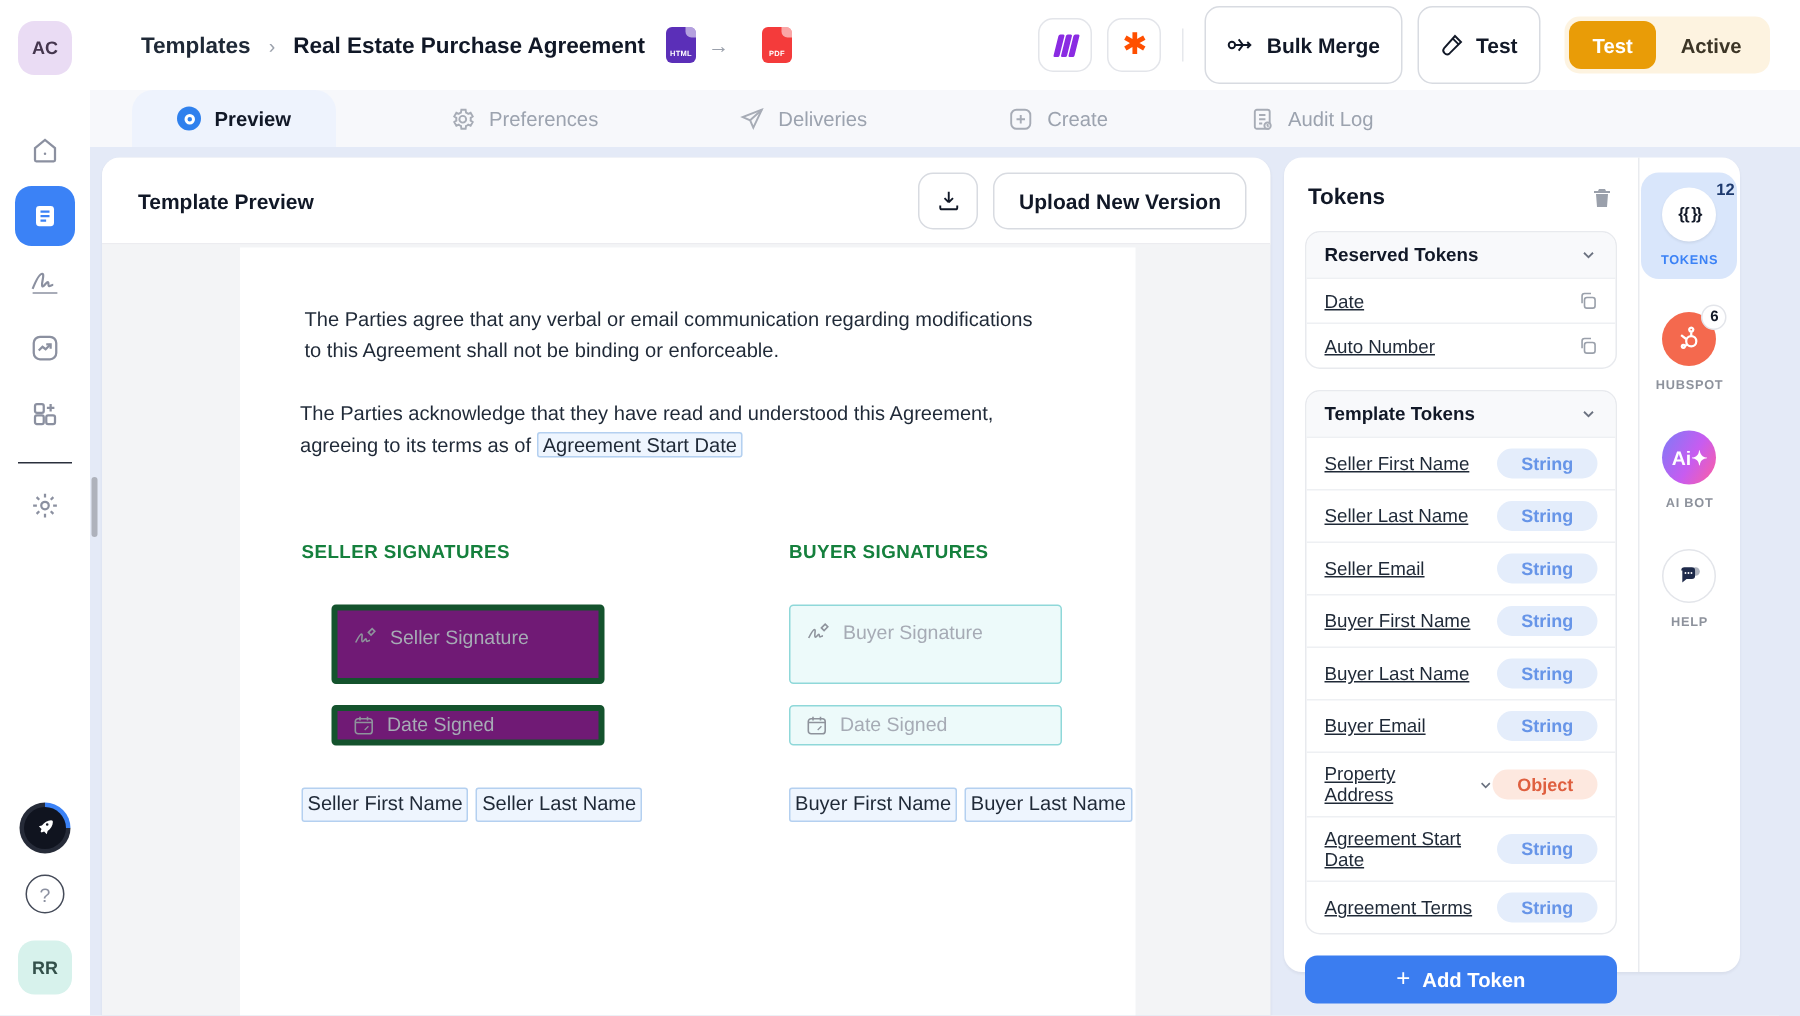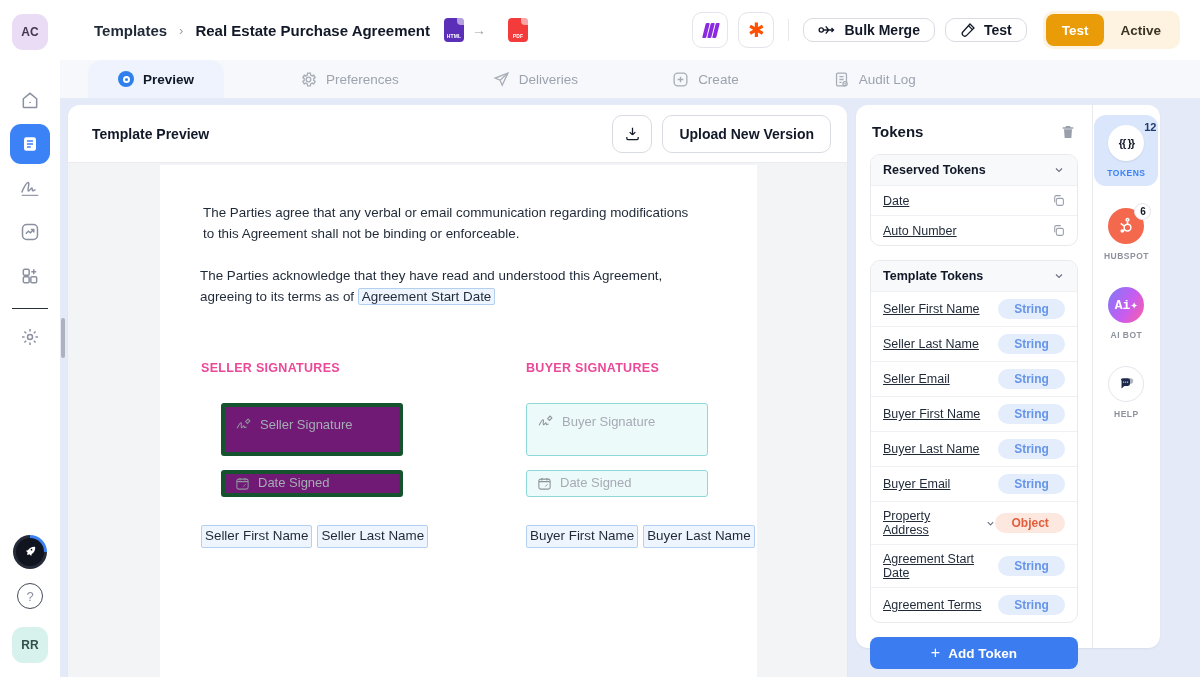--- a/index.html
+++ b/index.html
@@ -30,21 +30,21 @@
   .filebadge span { font-size:5px; font-weight:bold; color:#fff; margin-bottom:3px; letter-spacing:.2px; }
   .f-html { background:#5b2fb8; }
   .f-pdf { background:#f43b3b; }
   .conv-arrow { color:#9aa0ab; font-size:14px; margin:0 8px; }
   .top-right { margin-left:auto; display:flex; align-items:center; gap:10px; }
   .sq-btn { width:36px; height:36px; border-radius:10px; border:1px solid #e3e5ea; background:#fff; display:flex; align-items:center; justify-content:center; cursor:pointer; }
   .make-m { display:flex; gap:1.5px; transform:skewX(-14deg); }
   .make-m i { width:3.5px; height:15px; background:#8a2be2; border-radius:1px; display:block; }
   .zap { color:#ff4f00; font-size:20px; line-height:1; }
   .vline { width:1px; height:22px; background:#e6e8ec; margin:0 4px; }
-  .pill-btn { height:24px; border-radius:10px; border:1px solid #d8dbe1; background:#fff; display:flex; align-items:center; gap:8px; padding:0 14px; font-size:14px; font-weight:bold; color:#111827; cursor:pointer; }
+  .pill-btn { height:52px; border-radius:10px; border:1px solid #d8dbe1; background:#fff; display:flex; align-items:center; gap:8px; padding:0 14px; font-size:14px; font-weight:bold; color:#111827; cursor:pointer; }
   .toggle { height:38px; background:#fdf3e0; border-radius:10px; display:flex; align-items:center; padding:3px; margin-left:6px; }
   .tg-seg { height:32px; border-radius:8px; display:flex; align-items:center; padding:0 16px; font-size:13.5px; font-weight:bold; cursor:pointer; }
   .tg-on { background:#e99c07; color:#fff; }
   .tg-off { color:#3c3526; }
 
   
   .tabbar { position:absolute; left:60px; top:60px; width:1140px; height:38px; background:#f7f8fb; display:flex; align-items:flex-end; }
   .tab { display:flex; align-items:center; gap:9px; font-size:13.5px; color:#9ca3af; padding:0 18px; height:38px; cursor:pointer;text-align:center; }
   .tab.active { background:#eef3fd; border-radius:14px 14px 0 0; color:#111827; font-weight:bold; margin-left:28px; padding:0 30px; }
   .tab-gap { width:58px; }
@@ -62,21 +62,21 @@
   .card-actions { margin-left:auto; display:flex; gap:10px; }
   .dl-btn { width:40px; height:38px; border-radius:10px; border:1px solid #d8dbe1; background:#fff; display:flex; align-items:center; justify-content:center; cursor:pointer; }
   .upload-btn { height:38px; border-radius:10px; border:1px solid #d8dbe1; background:#fff; padding:0 16px; font-size:14px; font-weight:bold; color:#111827; display:flex; align-items:center; cursor:pointer; }
 
   
   .page { position:absolute; left:92px; top:60px; width:597px; height:535px; background:#fff; border-radius:0 0 8px 8px; font-size:13.4px; line-height:1.55; color:#1f2937; }
   .page p { position:absolute; }
   .p1 { left:43px; top:38px; width:500px; }
   .p2 { left:40px; top:101px; width:515px; }
   .doc-chip { background:#eef5fe; border:1px solid #b4d0f0; border-radius:2px; padding:0 3px; white-space:nowrap; }
-  .sig-head { position:absolute; top:194px; font-size:12.5px; font-weight:bold; letter-spacing:.3px; color:#ec4899; }
+  .sig-head { position:absolute; top:194px; font-size:12.5px; font-weight:bold; letter-spacing:.3px; color:#15803d; }
   .col1 { left:41px; } .col2 { left:366px; }
   .sigbox { position:absolute; top:238px; width:182px; height:53px; border-radius:3px; display:flex; align-items:flex-start; gap:8px; padding:8px 10px; font-size:13px; color:#a6abb5; }
   .datebox { position:absolute; top:305px; width:182px; height:27px; border-radius:3px; display:flex; align-items:center; gap:8px; padding:0 10px; font-size:13px; color:#a6abb5; }
   .purple { background:#701a75; border:4px solid #14532d;margin-left:20px; }
   .teal { background:#edfafa; border:1px solid #8fd8d9; }
   .chips { position:absolute; top:360px; display:flex; gap:5px; white-space:nowrap; }
 
   
   .right-panel { position:absolute; left:796px; top:7px; width:304px; height:543px; background:#fff; border-radius:12px; box-shadow:0 1px 2px rgba(30,41,59,.06); display:flex; }
   .tok-col { width:261px; border-right:1px solid #e9ebef; padding:14px; }
@@ -102,21 +102,21 @@
   .rail-circ { width:36px; height:36px; border-radius:50%; display:flex; align-items:center; justify-content:center; position:relative; }
   .circ-white { background:#fff; box-shadow:0 1px 2px rgba(0,0,0,.08); }
   .circ-hub { background:#f4694e; }
   .circ-ai { background:linear-gradient(120deg,#7d7bf7 0%,#c75cf0 55%,#ff5ea0 100%); }
   .circ-help { background:#fff; border:1px solid #e3e5ea; }
   .rail-label { font-size:8.5px; font-weight:bold; letter-spacing:.5px; margin-top:7px; color:#8d929c; }
   .rail-item.active .rail-label { color:#3b82f6; }
   .badge-plain { position:absolute; top:-4px; right:-12px; font-size:11px; font-weight:bold; color:#1e3a6e; }
   .badge-circ { position:absolute; top:-5px; right:-7px; width:17px; height:17px; border-radius:50%; background:#fff; border:1px solid #e3e5ea; font-size:10px; font-weight:bold; color:#111827; display:flex; align-items:center; justify-content:center; }
   .tok-glyph { font-size:11px; font-weight:bold; color:#111827; letter-spacing:-1px; }
-  .ai-glyph { color:#fff; font-size:13px; font-weight:bold;font-family:Liberation Mono, monospace; }
+  .ai-glyph { color:#fff; font-size:13px; font-weight:bold; }
 </style>
 </head>
 <body>
 
 <div class="sidebar">
   <div class="avatar top">AC</div>
   <div class="side-ic">
     <svg width="20" height="20" viewBox="0 0 24 24" fill="none" stroke="#8b90a0" stroke-width="1.8">
         <path d="M4 10.5 12 4l8 6.5V20a1 1 0 0 1-1 1H5a1 1 0 0 1-1-1z"></path>
         <circle cx="12" cy="15" r="1" fill="#8b90a0" stroke="none"></circle>

